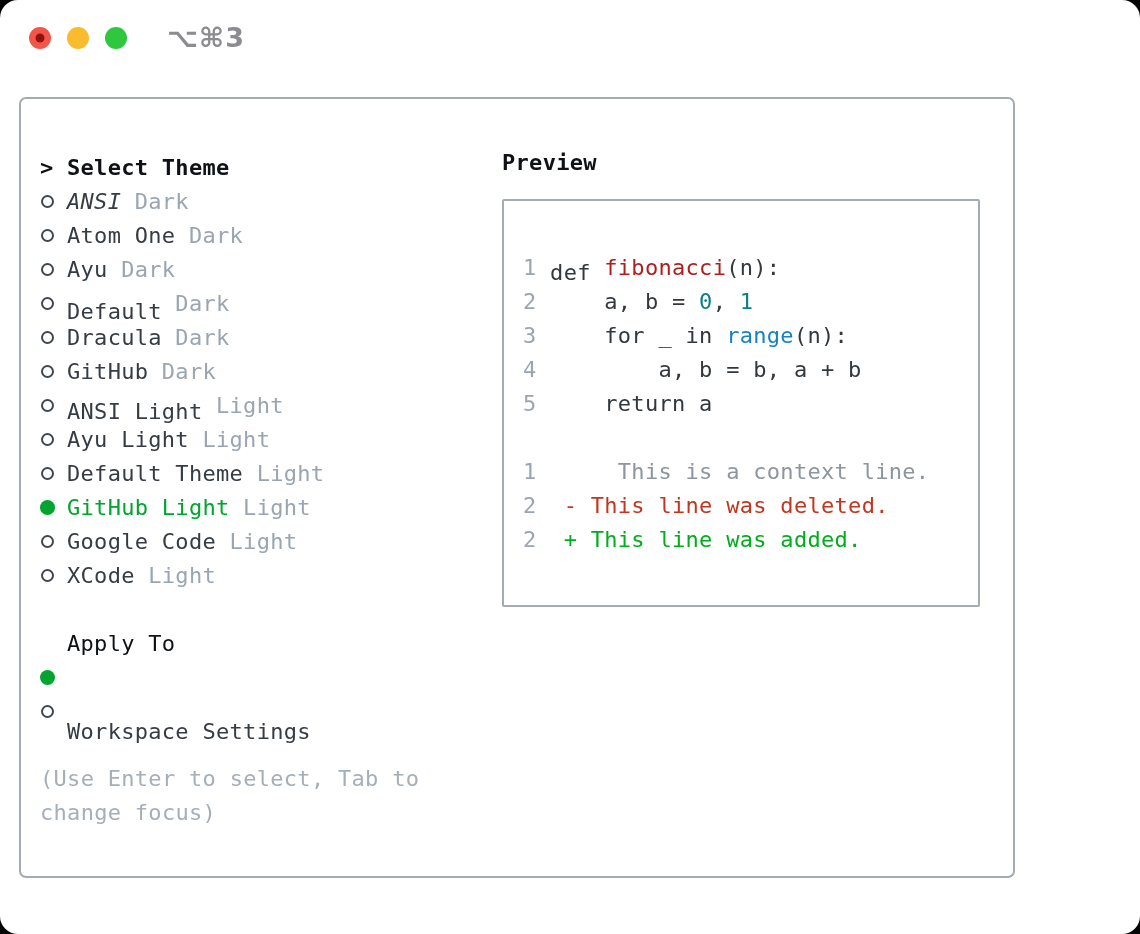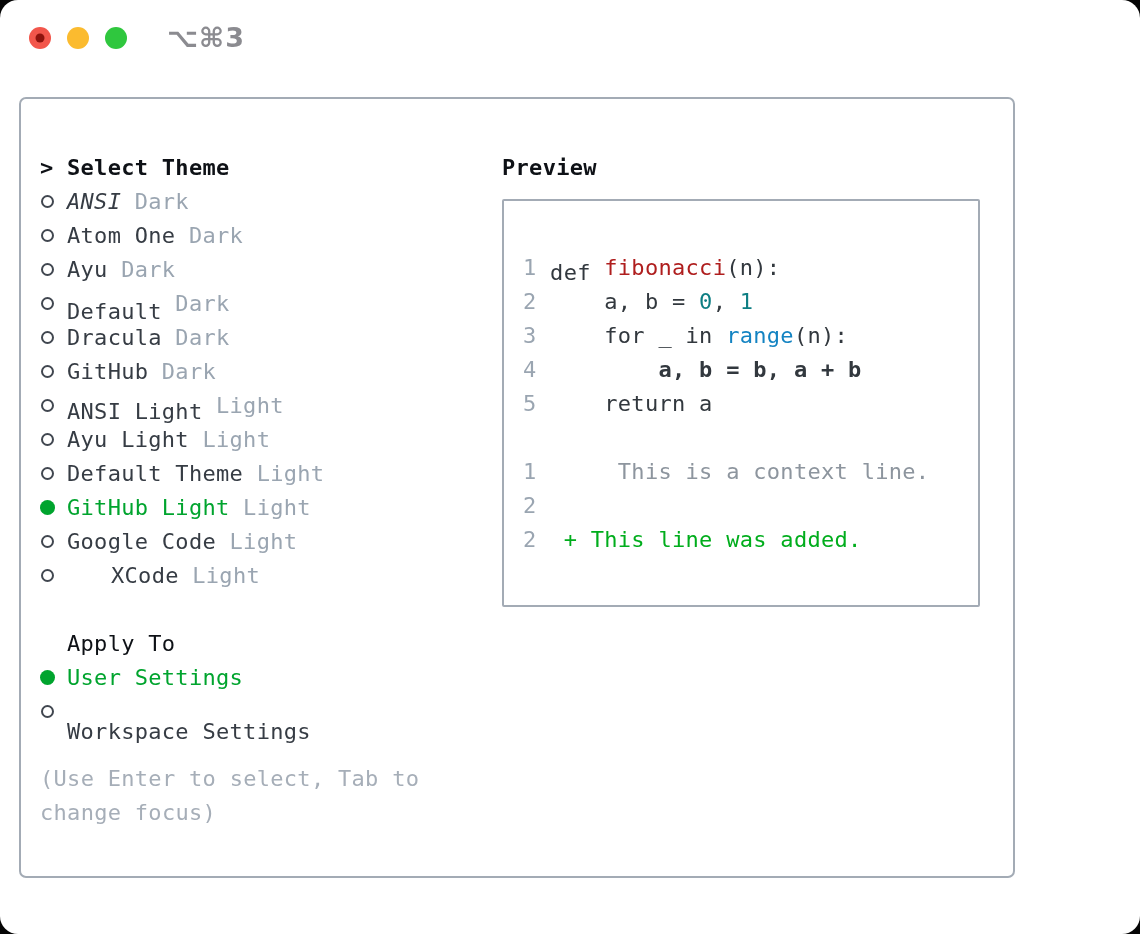--- a/index.html
+++ b/index.html
@@ -80,21 +80,21 @@
   .hdr{font-weight:bold;color:#0e1116;}
   .spacer{height:34px;}
   .hint{
     width:440px;
     font-size:22px;letter-spacing:.3px;
     line-height:34px;
     margin-top:34px;
     white-space:normal;
   }
   
-  .preview-title-row{height:34px;display:flex;align-items:center;
+  .preview-title-row{height:34px;display:flex;align-items:flex-start;
     font-size:22px;letter-spacing:.3px;}
   .preview-box{
     margin-top:15px;
     width:478px;height:408px;
     box-sizing:border-box;
     border:2px solid #A3ABB5;
     border-radius:2px;
     padding:49px 0 0 19px;
     overflow:hidden;
   }
@@ -133,48 +133,48 @@
           <div class="row"><span class="marker"><span class="circle"></span></span><span style="color: rgb(54, 60, 68);">Atom One</span><span style="color: rgb(154, 165, 177);"> Dark</span></div>
           <div class="row"><span class="marker"><span class="circle"></span></span><span style="color: rgb(54, 60, 68);">Ayu</span><span style="color: rgb(154, 165, 177);"> Dark</span></div>
           <div class="row"><span class="marker"><span class="circle"></span></span><span style="color: rgb(54, 60, 68); margin-top: 16px;">Default</span><span style="color: rgb(154, 165, 177);"> Dark</span></div>
           <div class="row"><span class="marker"><span class="circle"></span></span><span style="color: rgb(54, 60, 68); text-align: right;">Dracula</span><span style="color: rgb(154, 165, 177);"> Dark</span></div>
           <div class="row"><span class="marker"><span class="circle"></span></span><span style="color: rgb(54, 60, 68);">GitHub</span><span style="color: rgb(154, 165, 177);"> Dark</span></div>
           <div class="row"><span class="marker"><span class="circle"></span></span><span style="color: rgb(54, 60, 68); margin-top: 12px;">ANSI Light</span><span style="color: rgb(154, 165, 177);"> Light</span></div>
           <div class="row"><span class="marker"><span class="circle"></span></span><span style="color: rgb(54, 60, 68);">Ayu Light</span><span style="color: rgb(154, 165, 177);"> Light</span></div>
           <div class="row"><span class="marker"><span class="circle"></span></span><span style="color: rgb(54, 60, 68);">Default Theme</span><span style="color: rgb(154, 165, 177);"> Light</span></div>
           <div class="row"><span class="marker"><span class="circle filled" style="background: rgb(0, 164, 46);"></span></span><span style="color: rgb(0, 164, 46);">GitHub Light</span><span style="color: rgb(154, 165, 177);"> Light</span></div>
           <div class="row"><span class="marker"><span class="circle"></span></span><span style="color: rgb(54, 60, 68);">Google Code</span><span style="color: rgb(154, 165, 177);"> Light</span></div>
-          <div class="row"><span class="marker"><span class="circle"></span></span><span style="color: rgb(54, 60, 68); margin-left: 44px;">XCode</span><span style="color: rgb(154, 165, 177);"> Light</span></div>
+          <div class="row"><span class="marker"><span class="circle"></span></span><span style="color: rgb(54, 60, 68);">XCode</span><span style="color: rgb(154, 165, 177);"> Light</span></div>
         </div>
 
       <div class="spacer"></div>
 
       <div class="row">
         <span class="marker"> </span><span id="apply-title" style="color: rgb(14, 17, 22);">Apply To</span>
       </div>
 
       <div id="apply-list">
-          <div class="row"><span class="marker"><span class="circle filled" style="background: rgb(0, 164, 46);"></span></span><span style="color: rgb(0, 164, 46);">User Settings</span></div>
+          <div class="row"><span class="marker"><span class="circle filled" style="background: rgb(0, 164, 46);"></span></span></div>
           <div class="row"><span class="marker"><span class="circle"></span></span><span style="color: rgb(54, 60, 68); margin-top: 40px;">Workspace Settings</span></div>
         </div>
 
       <div class="hint" id="hint" style="color: rgb(166, 174, 184);">(Use Enter to select, Tab to change focus)</div>
     </div>
 
     <div class="right-col">
       <div class="preview-title-row">
         <span class="hdr">Preview</span>
       </div>
       <div class="preview-box" id="preview-box">
           <div class="code-line"><span class="ln" style="color: rgb(154, 165, 177);">1</span><span style="color: rgb(50, 56, 62); margin-top: 11px;"> def </span><span style="color: rgb(175, 30, 30);">fibonacci</span><span style="color: rgb(50, 56, 62);">(n):</span></div>
           <div class="code-line"><span class="ln" style="color: rgb(154, 165, 177);">2</span><span style="color: rgb(50, 56, 62);">     a, b = </span><span style="color: rgb(13, 126, 131);">0</span><span style="color: rgb(50, 56, 62);">, </span><span style="color: rgb(13, 126, 131);">1</span></div>
           <div class="code-line"><span class="ln" style="color: rgb(154, 165, 177);">3</span><span style="color: rgb(50, 56, 62);">     for _ in </span><span style="color: rgb(19, 131, 194); text-align: right;">range</span><span style="color: rgb(50, 56, 62);">(n):</span></div>
-          <div class="code-line"><span class="ln" style="color: rgb(154, 165, 177);">4</span><span style="color: rgb(50, 56, 62); font-weight: bold;">         a, b = b, a + b</span></div>
+          <div class="code-line"><span class="ln" style="color: rgb(154, 165, 177);">4</span><span style="color: rgb(50, 56, 62);">         a, b = b, a + b</span></div>
           <div class="code-line"><span class="ln" style="color: rgb(154, 165, 177);">5</span><span style="color: rgb(50, 56, 62);">     return a</span></div>
           <div class="code-line"><span class="ln" style="color: rgb(154, 165, 177);"></span></div>
           <div class="code-line"><span class="ln" style="color: rgb(154, 165, 177);">1</span><span style="color: rgb(141, 149, 158);">      This is a context line.</span></div>
-          <div class="code-line"><span class="ln" style="color: rgb(154, 165, 177);">2</span></div>
+          <div class="code-line"><span class="ln" style="color: rgb(154, 165, 177);">2</span><span style="color: rgb(192, 54, 31);">  - This line was deleted.</span></div>
           <div class="code-line"><span class="ln" style="color: rgb(154, 165, 177);">2</span><span style="color: rgb(0, 173, 28);">  + This line was added.</span></div>
         </div>
     </div>
 
   </div>
 </div>
 
 </body></html>

